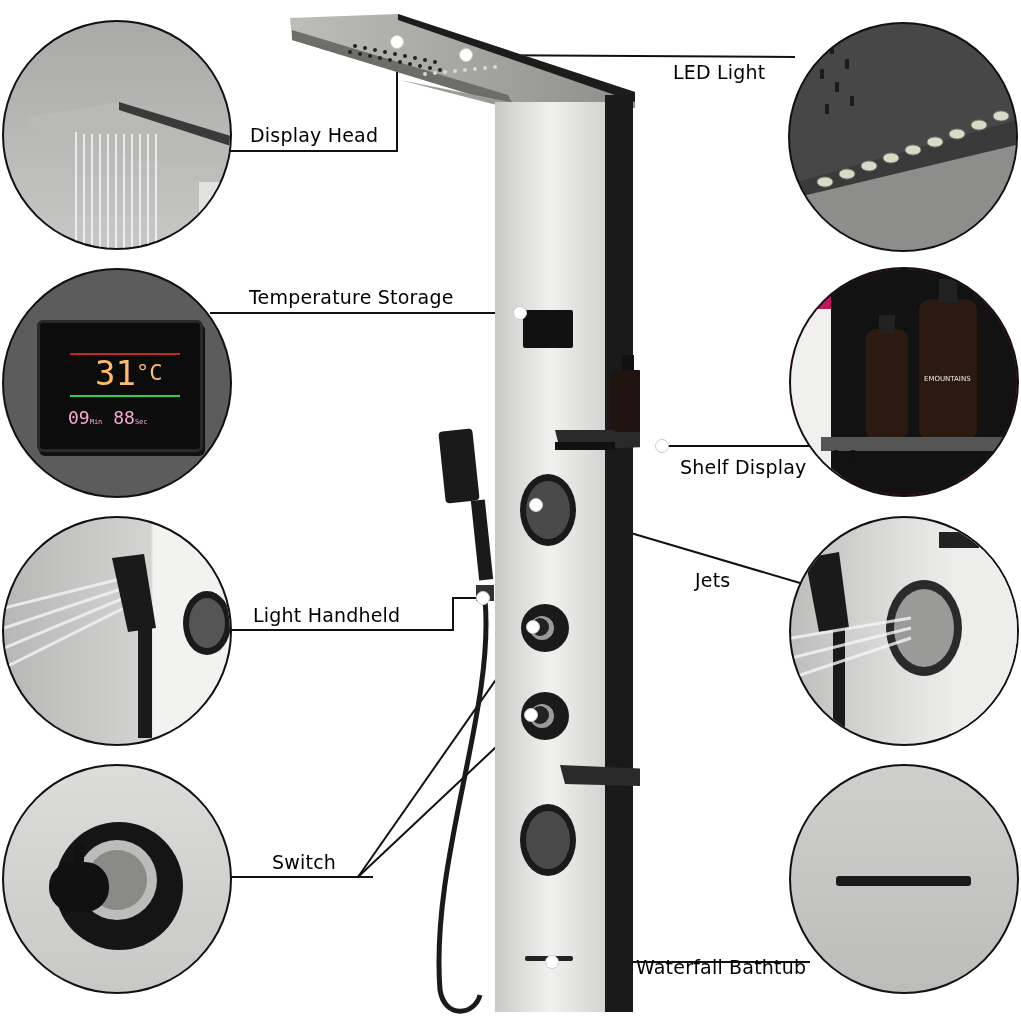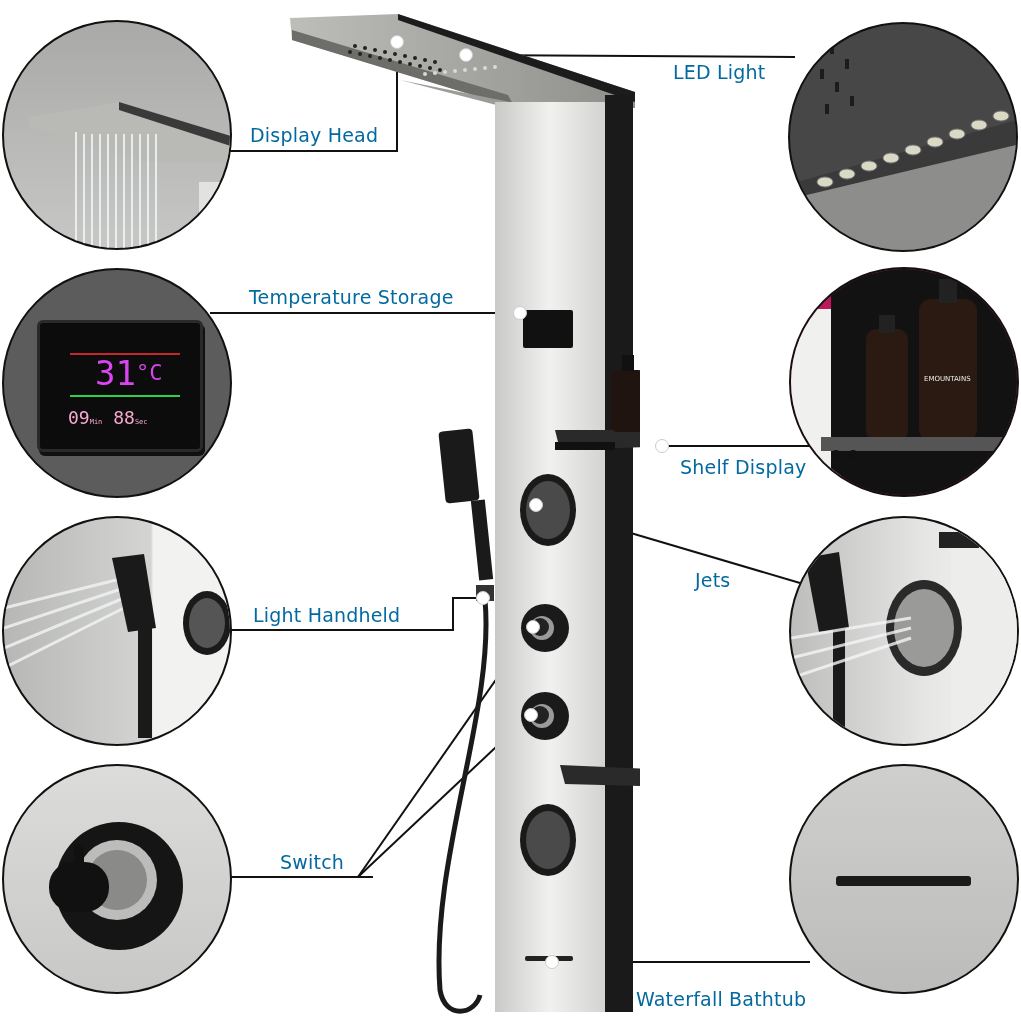--- a/index.html
+++ b/index.html
@@ -1,19 +1,19 @@
 <!DOCTYPE html>
 <html><head>
 <meta charset="utf-8">
 <style>
   html,body{margin:0;padding:0;background:#fff;}
   body{width:1021px;height:1024px;position:relative;overflow:hidden;font-family:"DejaVu Sans","Liberation Sans",sans-serif;}
   .abs{position:absolute;}
   .circle{position:absolute;border-radius:50%;border:2px solid #111;overflow:hidden;box-sizing:border-box;}
-  .label{position:absolute;font-size:19px;color:#0369a1;white-space:nowrap;letter-spacing:0.2px;}
+  .label{position:absolute;font-size:19px;color:#000000;white-space:nowrap;letter-spacing:0.2px;}
   svg.lines{position:absolute;left:0;top:0;}
   .dot{position:absolute;width:14px;height:14px;border-radius:50%;background:#fff;border:1px solid #ccc;box-sizing:border-box;}
 </style>
 </head>
 <body>
 
 <svg class="lines" width="1021" height="1024">
   <g stroke="#111" stroke-width="2" fill="none">
 
     <polyline points="397,42 397,151 230,151"></polyline>
@@ -155,21 +155,21 @@
         <line x1="152" y1="112" x2="152" y2="230"></line>
     </g>
     <rect x="195" y="160" width="40" height="70" fill="#e2e2e0"></rect>
   </svg>
 </div>
 <div class="label" style="left:250px;top:124px;">Display Head</div>
 
 <div class="circle" style="left:2px;top:268px;width:230px;height:230px;background:#5c5c5c;">
   <div class="abs" style="left:33px;top:50px;width:160px;height:126px;background:#0c0c0c;border:3px solid #2a2a2a;border-radius:6px;box-shadow:2px 4px 0 #111;">
     <div class="abs" style="left:30px;top:30px;width:110px;height:2px;background:#c4262a;"></div>
-    <div class="abs" style="left:55px;top:32px;font-family:'DejaVu Sans Mono',monospace;font-size:34px;color:#d946ef;line-height:36px;">
+    <div class="abs" style="left:55px;top:32px;font-family:'DejaVu Sans Mono',monospace;font-size:34px;color:#fdba74;line-height:36px;">
       <span>31</span><span style="font-size:22px;vertical-align:top;">°C</span>
     </div>
     <div class="abs" style="left:30px;top:72px;width:110px;height:2px;background:#2ecf4a;"></div>
     <div class="abs" style="left:28px;top:84px;font-family:'DejaVu Sans Mono',monospace;font-size:18px;color:#f9a8d4;">
       <span>09</span><span style="font-size:7px;">Min</span>
       <span>88</span><span style="font-size:7px;">Sec</span>
     </div>
   </div>
 </div>
 <div class="label" style="left:249px;top:286px;">Temperature Storage</div>
@@ -192,21 +192,21 @@
 
 <div class="circle" style="left:2px;top:764px;width:230px;height:230px;background:linear-gradient(180deg,#dcdcda,#c8c8c6);">
   <svg width="230" height="230">
     <circle cx="115" cy="120" r="64" fill="#151515"></circle>
     <circle cx="113" cy="114" r="40" fill="#bcbcba"></circle>
     <circle cx="113" cy="114" r="30" fill="#8a8a88"></circle>
     <rect x="45" y="96" width="60" height="50" rx="24" fill="#111"></rect>
     <rect x="70" y="78" width="10" height="22" fill="#111"></rect>
   </svg>
 </div>
-<div class="label" style="left:280px;top:851px;">Switch</div>
+<div class="label" style="left:272px;top:851px;">Switch</div>
 
 <div class="circle" style="left:788px;top:22px;width:230px;height:230px;background:#474747;">
   <svg width="230" height="230">
     <polygon points="0,160 230,95 230,230 0,230" fill="#3a3a3a"></polygon>
     <polygon points="0,175 230,120 230,230 30,230" fill="#8d8d8b"></polygon>
     <g fill="#1c1c1c">
       <rect x="40" y="20" width="4" height="10"></rect>
         <rect x="55" y="35" width="4" height="10"></rect>
         <rect x="30" y="45" width="4" height="10"></rect>
         <rect x="45" y="58" width="4" height="10"></rect>
@@ -257,13 +257,13 @@
         <line x1="0" y1="160" x2="120" y2="120"></line>
     </g>
     <rect x="148" y="14" width="40" height="16" fill="#222"></rect>
   </svg>
 </div>
 <div class="label" style="left:695px;top:569px;">Jets</div>
 
 <div class="circle" style="left:789px;top:764px;width:230px;height:230px;background:linear-gradient(180deg,#cfcfcd,#bcbcba);">
   <div class="abs" style="left:45px;top:110px;width:135px;height:10px;background:#1b1b1b;border-radius:3px;"></div>
 </div>
-<div class="label" style="left:636px;top:988px;">Waterfall Bathtub</div>
+<div class="label" style="left:636px;top:956px;">Waterfall Bathtub</div>
 
 </body></html>

